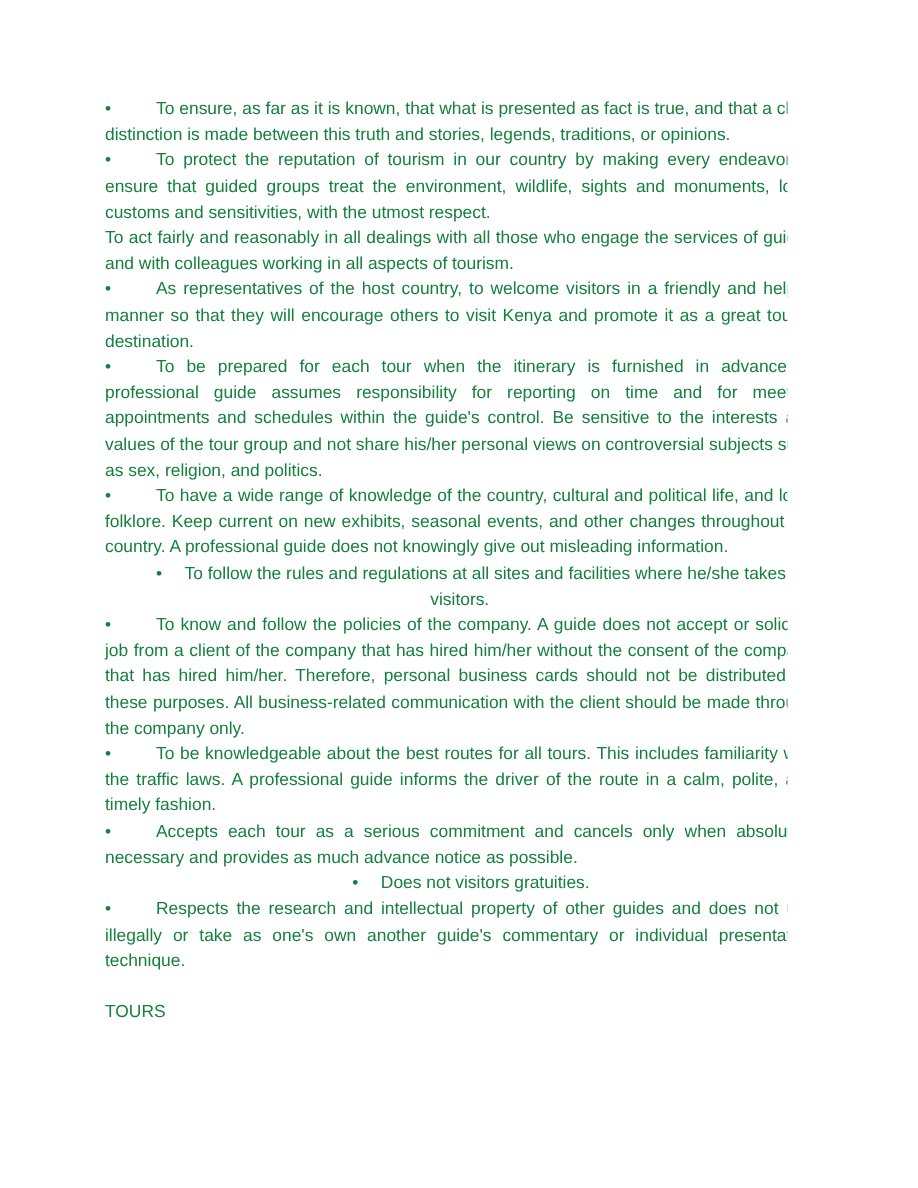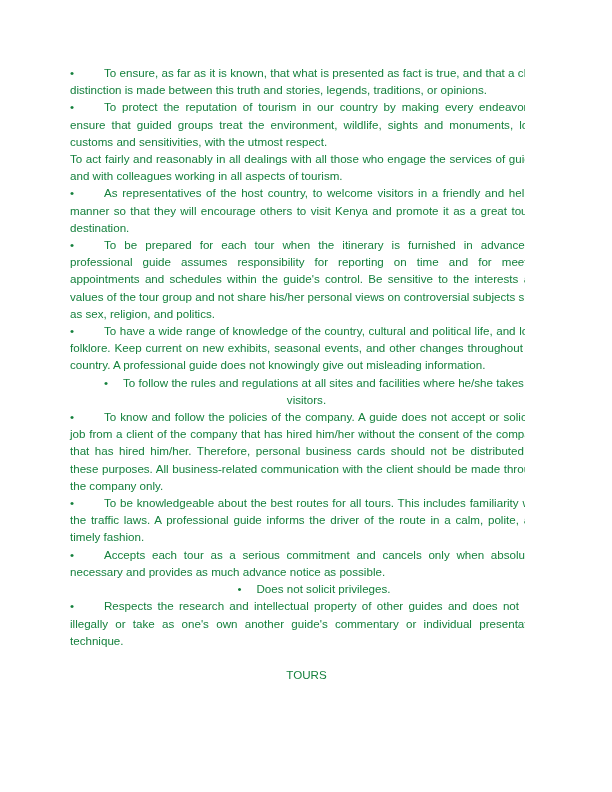--- a/index.html
+++ b/index.html
@@ -38,21 +38,21 @@
     font-size: 11.6px;
     line-height: 17.2px;
   }
   .spacer-line {
     height: 17.2px;
   }
   .heading-plain {
     margin: 0;
     font-size: 11.6px;
     line-height: 17.2px;
-    text-align: center;
+    text-align: left;
   }
   .last-line-left {
     text-align: center;
   }
 </style>
 </head>
 <body>
 
 <div class="page">
   <div class="content">
@@ -73,21 +73,21 @@
 
       <p class="clause last-line-left"><span class="bullet">•</span><span>To follow the rules and regulations at all sites and facilities where he/she takes visitors.</span></p>
 
       <p class="clause"><span class="bullet">•</span><span>To know and follow the policies of the company. A guide does not accept or solicit a job from a client of the company that has hired him/her without the consent of the company that has hired him/her. Therefore, personal business cards should not be distributed for these purposes. All business-related communication with the client should be made through the company only.</span></p>
 
       <p class="clause"><span class="bullet">•</span><span>To be knowledgeable about the best routes for all tours. This includes familiarity with the traffic laws. A professional guide informs the driver of the route in a calm, polite, and timely fashion.</span></p>
 
 
       <p class="clause"><span class="bullet">•</span><span>Accepts each tour as a serious commitment and cancels only when absolutely necessary and provides as much advance notice as possible.</span></p>
 
-      <p class="clause last-line-left"><span class="bullet">•</span><span>Does not solicit privileges.</span></p>
+      <p class="clause last-line-left"><span class="bullet">•</span><span>Does not visitors gratuities.</span></p>
 
 
 
       <p class="clause"><span class="bullet">•</span><span>Respects the research and intellectual property of other guides and does not use illegally or take as one's own another guide's commentary or individual presentation technique.</span></p>
 
     </div>
 
     <div class="spacer-line"></div>
 
     <p class="heading-plain">TOURS</p>

